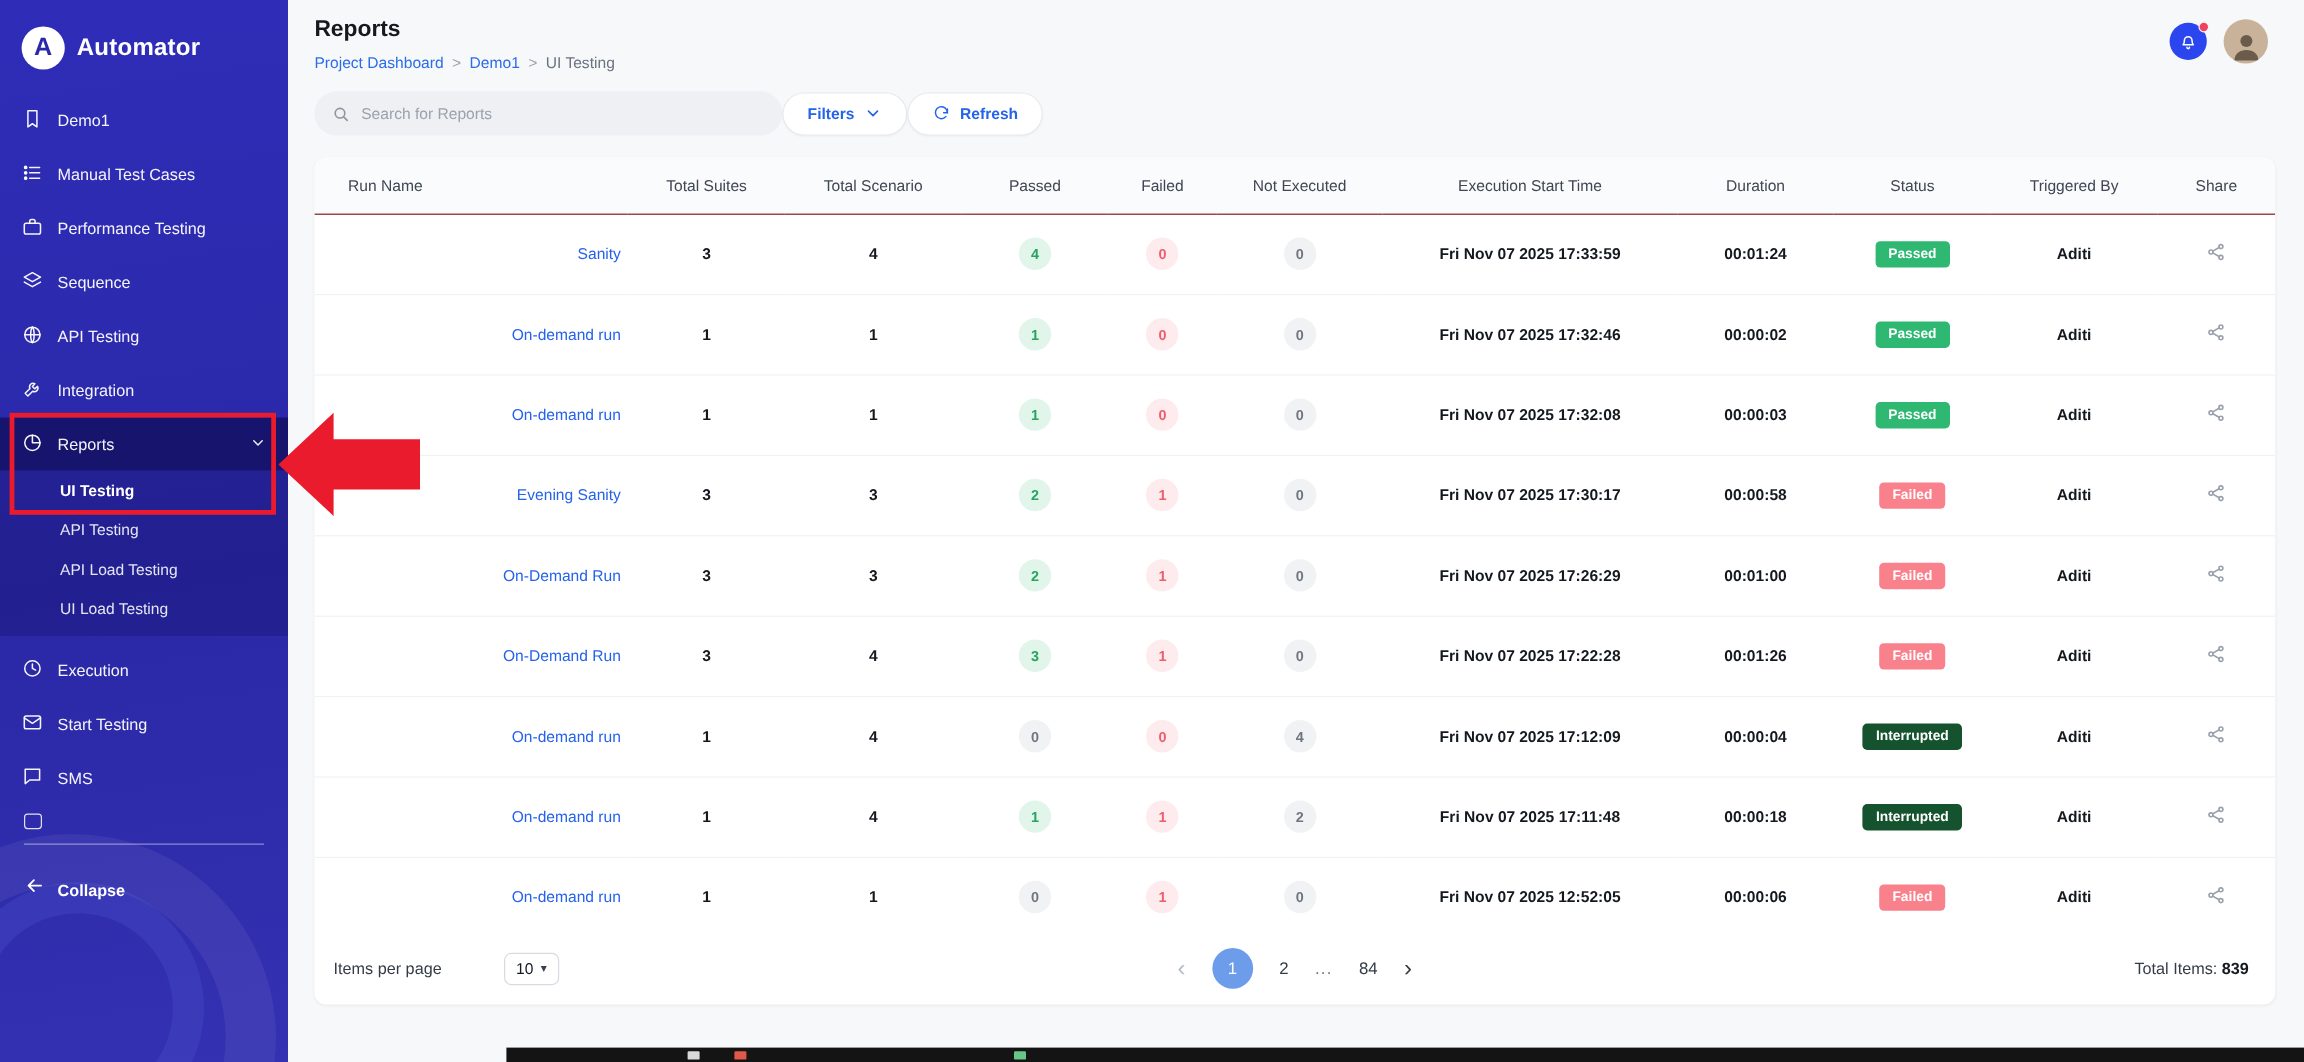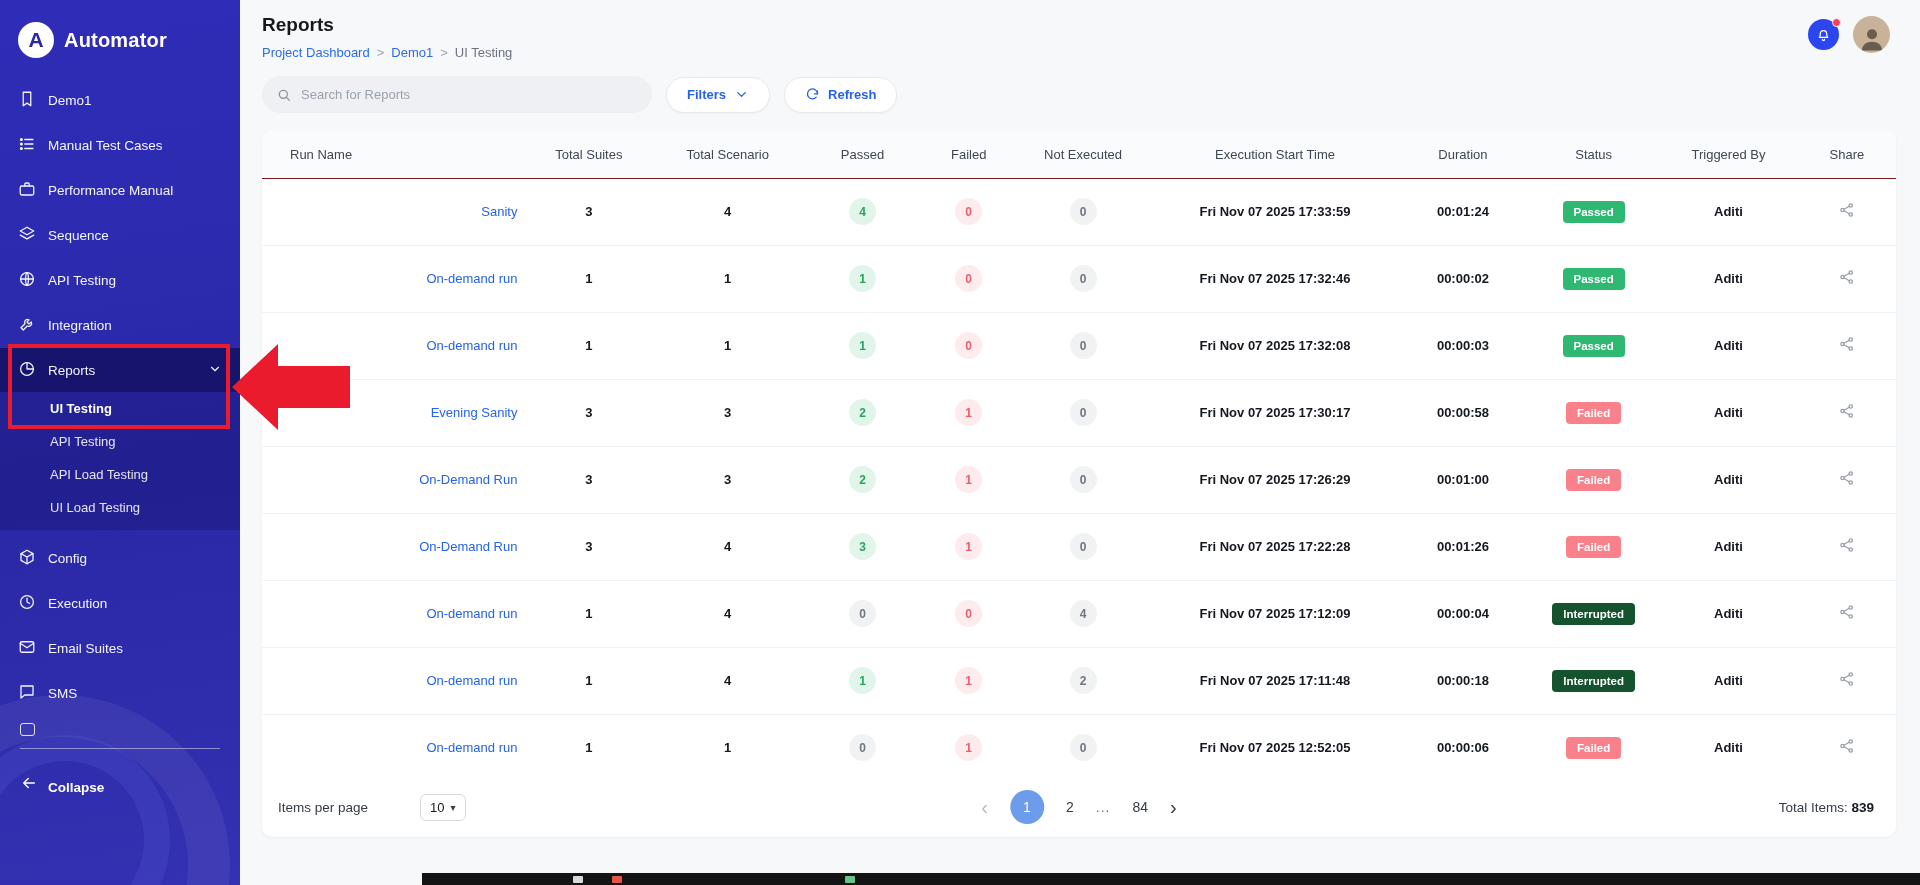--- a/index.html
+++ b/index.html
@@ -39,21 +39,21 @@
   .crumb-link { color:#2b6cea; font-weight:500; cursor:pointer; }
   .crumb-sep { color:#9ca3af; }
   .crumb-current { color:#6b7280; }
   .top-right { position:absolute; right:30px; top:16px; display:flex; align-items:center; gap:14px; }
   .bell-wrap { width:31px; height:31px; border-radius:50%; background:#2b46ef; display:flex; align-items:center; justify-content:center; position:relative; cursor:pointer; }
   .bell-wrap svg { width:17px; height:17px; }
   .bell-dot { position:absolute; top:-1px; right:-2px; width:9px; height:9px; border-radius:50%; background:#f43f5e; border:1.5px solid #f7f8f9; }
   .avatar { width:37px; height:37px; border-radius:50%; background:#c9b29a; overflow:hidden; display:flex; align-items:flex-end; justify-content:center; cursor:pointer; }
   .avatar svg { width:30px; height:30px; }
 
-  .toolbar { display:flex; align-items:center; gap:14px; margin-top:16px; }
+  .toolbar { display:flex; align-items:center; margin-top:16px; }
   .search-box { width:390px; height:37px; background:#eef0f3; border-radius:19px; display:flex; align-items:center; gap:9px; padding:0 14px; }
   .search-box svg { width:16px; height:16px; color:#8d95a0; flex-shrink:0; }
   .search-input { flex:1; border:none; outline:none; background:transparent; font-size:13px; color:#374151; font-family:"Liberation Sans", sans-serif; }
   .search-input::placeholder { color:#9aa2ad; }
   .btn-pill { height:36px; border-radius:18px; background:#fff; border:1px solid #e7eaee; display:flex; align-items:center; gap:8px; padding:0 20px; font-size:13px; font-weight:600; color:#2563eb; cursor:pointer; box-shadow:0 1px 2px rgba(16,24,40,.04); }
   .btn-pill svg { width:15px; height:15px; }
 
   .table-card { margin-top:18px; background:#fff; border-radius:10px; box-shadow:0 1px 3px rgba(16,24,40,.05); overflow:hidden; }
   table { width:100%; border-collapse:collapse; table-layout:fixed; }
   thead th { height:47px; background:#fafbfc; font-size:13px; font-weight:500; color:#3f4754; border-bottom:1px solid #7f1d1d; text-align:center; padding:0 6px; }
@@ -117,21 +117,21 @@
             <circle cx="4.5" cy="12" r="1.2" fill="currentColor"></circle>
             <circle cx="4.5" cy="18" r="1.2" fill="currentColor"></circle>
           </svg></span>
       <span>Manual Test Cases</span>
     </div>
     <div class="nav-item">
       <span><svg viewBox="0 0 24 24" fill="none" stroke="currentColor" stroke-width="1.7" stroke-linecap="round" stroke-linejoin="round">
             <rect x="3" y="8" width="18" height="12" rx="2"></rect>
             <path d="M9 8V6a2 2 0 0 1 2-2h2a2 2 0 0 1 2 2v2"></path>
           </svg></span>
-      <span>Performance Manual</span>
+      <span>Performance Testing</span>
     </div>
     <div class="nav-item">
       <span><svg viewBox="0 0 24 24" fill="none" stroke="currentColor" stroke-width="1.7" stroke-linecap="round" stroke-linejoin="round">
             <path d="M12 3l9 5-9 5-9-5z"></path>
             <path d="M3 13.5l9 5 9-5"></path>
           </svg></span>
       <span>Sequence</span>
     </div>
     <div class="nav-item">
       <span><svg viewBox="0 0 24 24" fill="none" stroke="currentColor" stroke-width="1.7" stroke-linecap="round">
@@ -160,39 +160,32 @@
       </div>
       <div class="sub-item active">UI Testing</div>
       <div class="sub-item">API Testing</div>
       <div class="sub-item">API Load Testing</div>
       <div class="sub-item">UI Load Testing</div>
       <div style="height:6px;"></div>
     </div>
 
     <div class="lower-nav">
       <div class="nav-item">
-        <span><svg viewBox="0 0 24 24" fill="none" stroke="currentColor" stroke-width="1.7" stroke-linecap="round" stroke-linejoin="round">
-              <path d="M12 3l8 4.5v9L12 21l-8-4.5v-9z"></path>
-              <path d="M4 7.5l8 4.5 8-4.5M12 12v9"></path>
-            </svg></span>
-        <span>Config</span>
-      </div>
-      <div class="nav-item">
         <span><svg viewBox="0 0 24 24" fill="none" stroke="currentColor" stroke-width="1.7" stroke-linecap="round">
               <circle cx="12" cy="12" r="8.5"></circle>
               <path d="M12 7v5l3.5 2"></path>
             </svg></span>
         <span>Execution</span>
       </div>
       <div class="nav-item">
         <span><svg viewBox="0 0 24 24" fill="none" stroke="currentColor" stroke-width="1.7" stroke-linecap="round" stroke-linejoin="round">
               <rect x="3" y="5" width="18" height="14" rx="2"></rect>
               <path d="M3 7l9 6 9-6"></path>
             </svg></span>
-        <span>Email Suites</span>
+        <span>Start Testing</span>
       </div>
       <div class="nav-item">
         <span><svg viewBox="0 0 24 24" fill="none" stroke="currentColor" stroke-width="1.7" stroke-linecap="round" stroke-linejoin="round">
               <path d="M4 4h16v12H9l-5 4z"></path>
             </svg></span>
         <span>SMS</span>
       </div>
       <div class="partial-item">
         <span class="partial-glyph"></span>
       </div>

